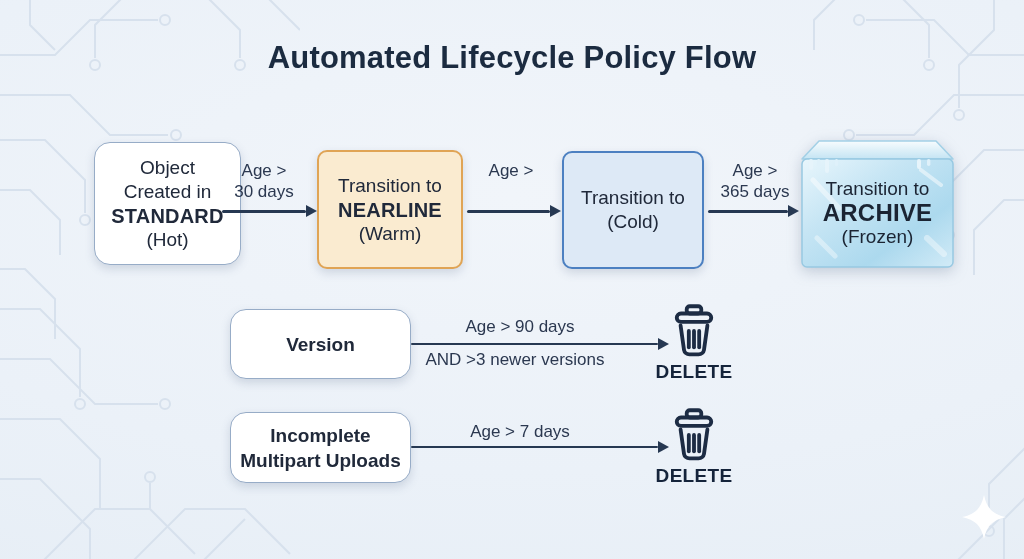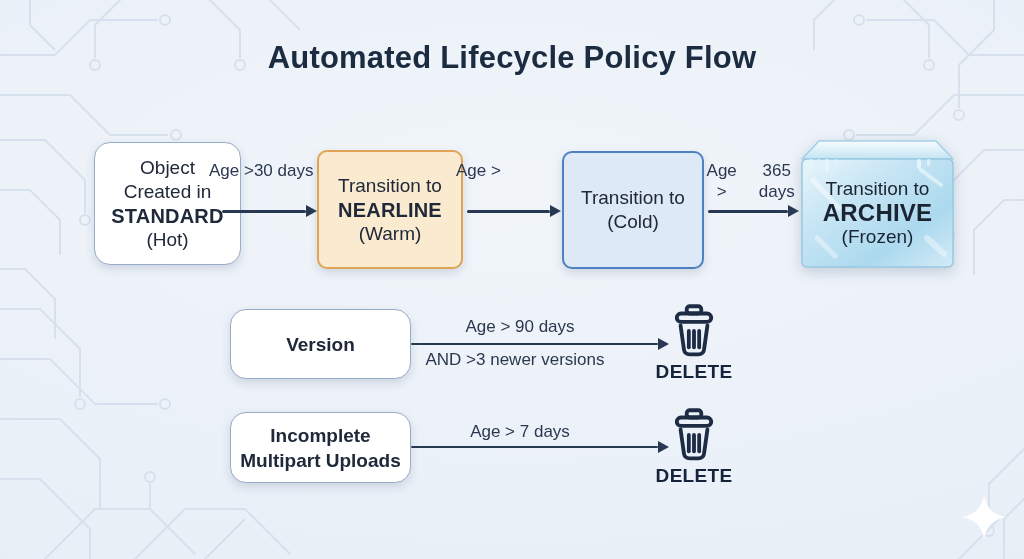--- a/index.html
+++ b/index.html
@@ -43,21 +43,21 @@
   .arrow{position:absolute;height:3px;background:var(--arrow,#263852);border-radius:2px;}
   .arrow::after{
     content:"";position:absolute;right:-11px;top:-5px;
     border-top:6.5px solid transparent;border-bottom:6.5px solid transparent;
     border-left:11px solid var(--arrow,#263852);
   }
   .arrow.thin{height:2px;}
   .arrow.thin::after{top:-5.5px;}
   .alabel{
     position:absolute;text-align:center;font-size:17px;line-height:21px;color:#2B3850;
-    display:flex;flex-direction:row;
+    display:flex;flex-direction:column;
   }
   .rlabel{position:absolute;text-align:center;font-size:17px;color:#2B3850;}
   
   .cube{position:absolute;left:799px;top:138px;width:157px;height:132px;filter:drop-shadow(0 4px 7px rgba(90,110,140,.3));}
   .cube-text{
     position:absolute;left:3px;right:3px;top:21px;bottom:3px;
     display:flex;flex-direction:column;align-items:center;justify-content:center;
     text-align:center;font-size:19px;line-height:24px;color:#1B2433;
   }
   .cube-text .b{font-weight:700;font-size:24px;letter-spacing:.2px;}

